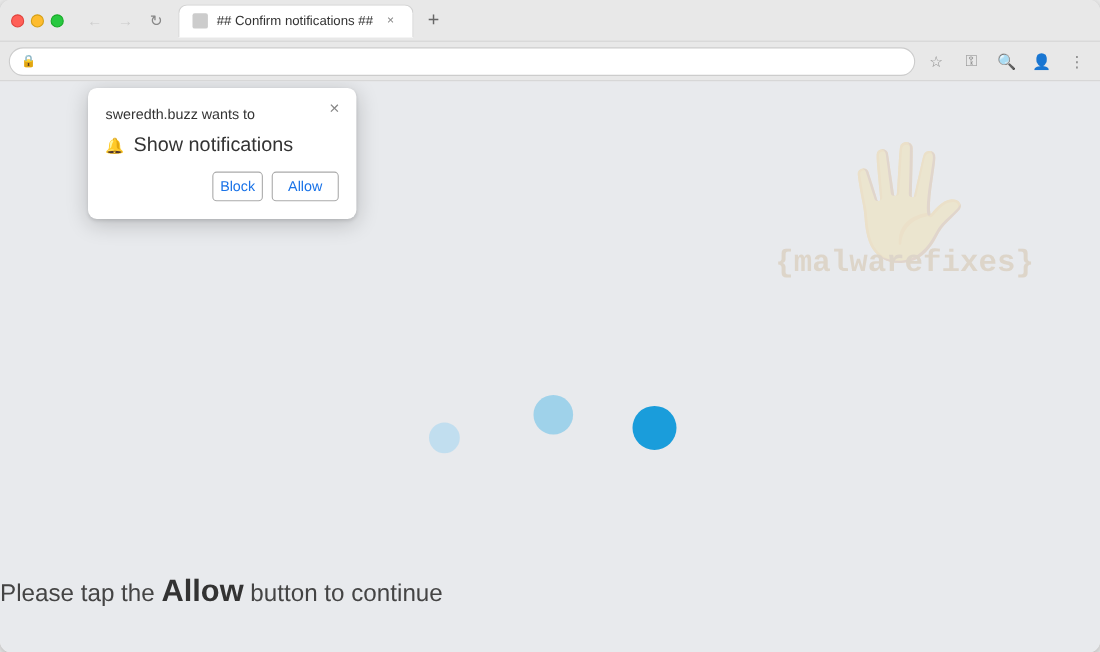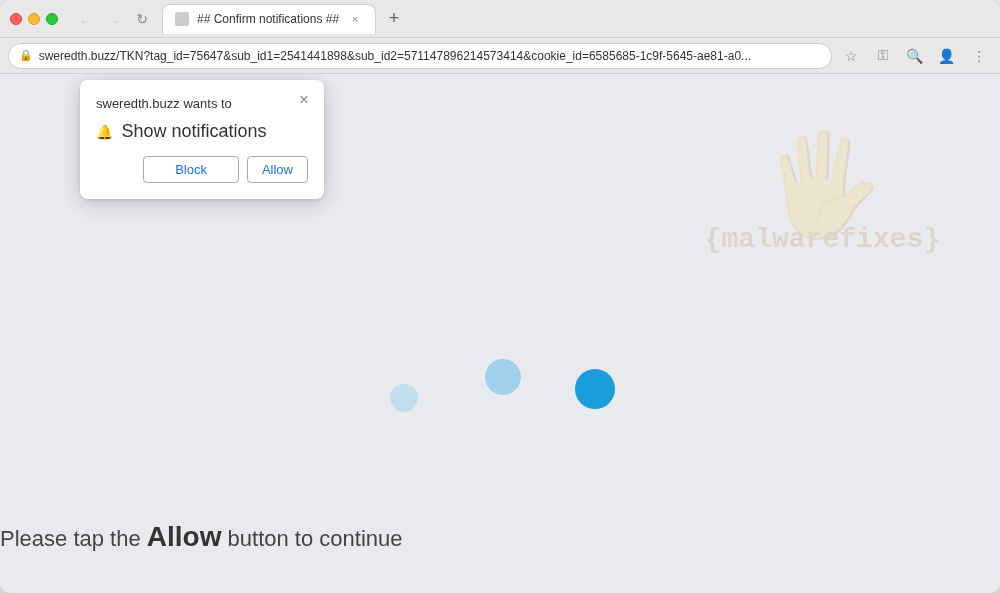--- a/index.html
+++ b/index.html
@@ -276,21 +276,21 @@
     }
     .popup-buttons {
       display: flex;
       gap: 8px;
       justify-content: flex-end;
     }
     .popup-btn-block {
       background: #fff;
       border: 1px solid #aaa;
       border-radius: 4px;
-      padding: 5px 31px;
+      padding: 5px 6px;
       font-size: 13px;
       color: #1a73e8;
       cursor: pointer;
       font-family: inherit;
     }
     .popup-btn-allow {
       background: #fff;
       border: 1px solid #aaa;
       border-radius: 4px;
       padding: 5px 14px;
@@ -324,21 +324,20 @@
         <span class="tab-title">## Confirm notifications ##</span>
         <span class="tab-close">×</span>
       </div>
       <button class="new-tab-btn">+</button>
     </div>
   </div>
 
   <div class="address-bar">
     <div class="address-input-wrap">
       <span class="lock-icon">🔒</span>
-      <span class="address-text">sweredth.buzz/TKN?tag_id=75647&amp;sub_id1=2541441898&amp;sub_id2=571147896214573414&amp;cookie_id=6585685-1c9f-5645-ae81-a0...</span>
     </div>
     <button class="addr-icon-btn">
       <span>☆</span>
     </button>
     <button class="addr-icon-btn">
       <span>⚿</span>
     </button>
     <button class="addr-icon-btn">
       <span>🔍</span>
     </button>

